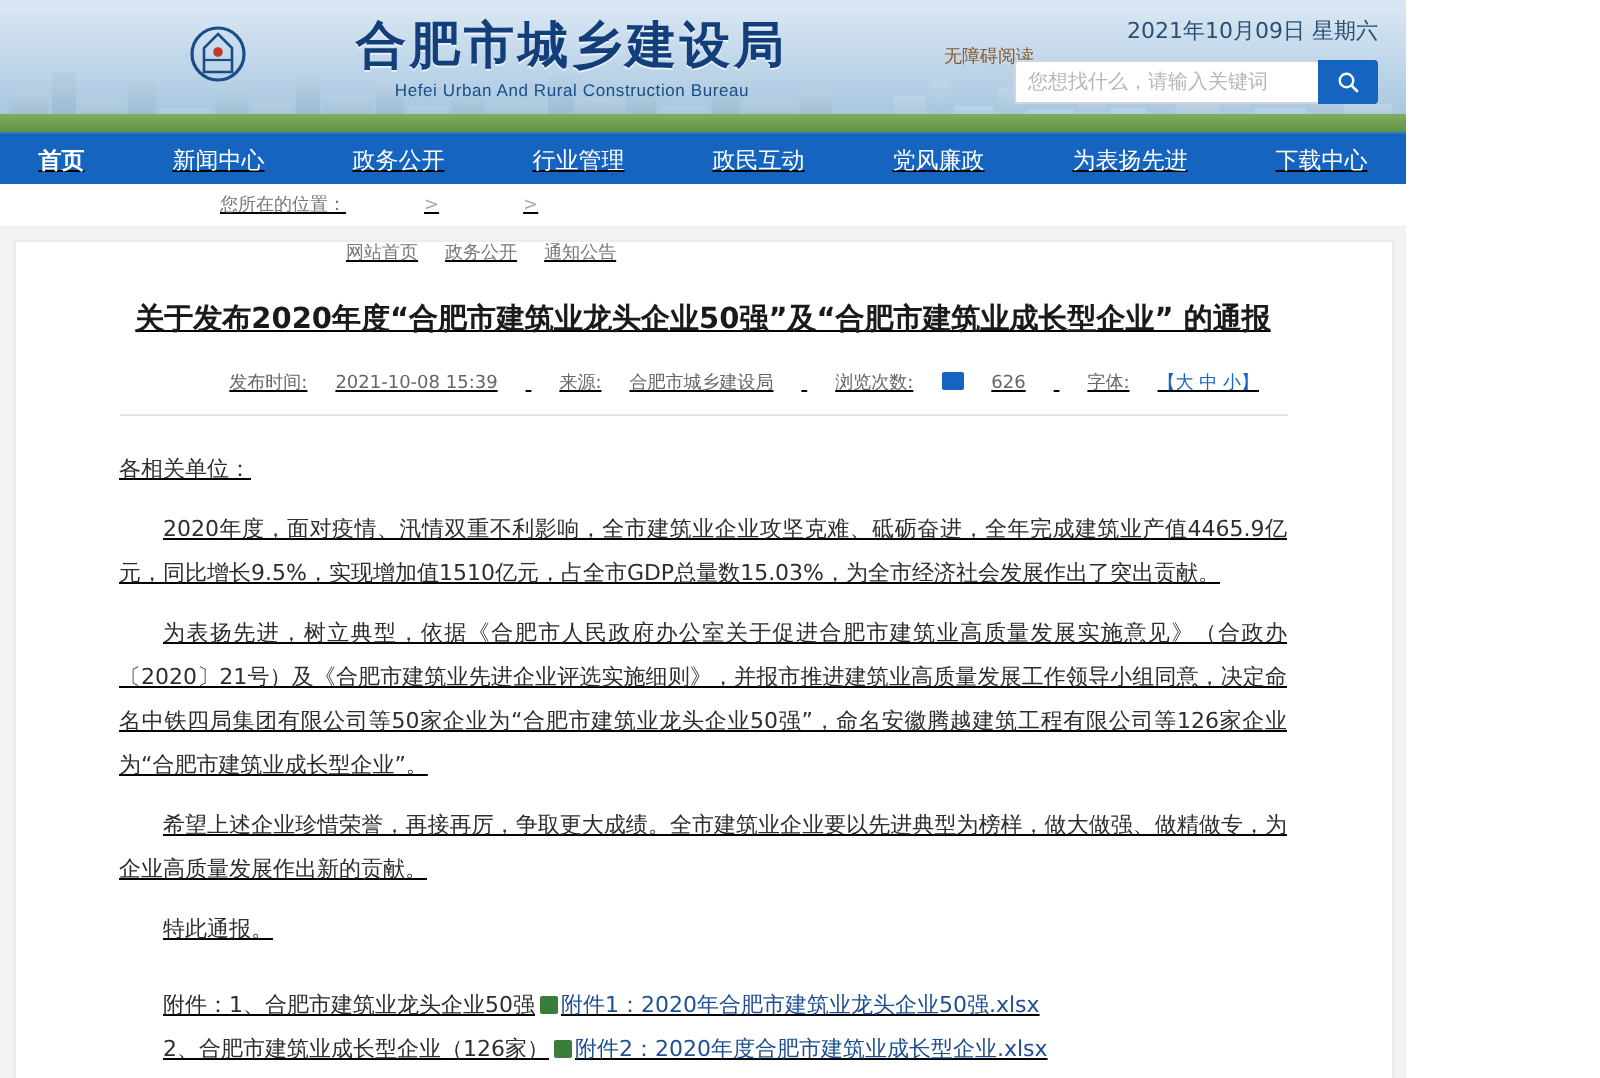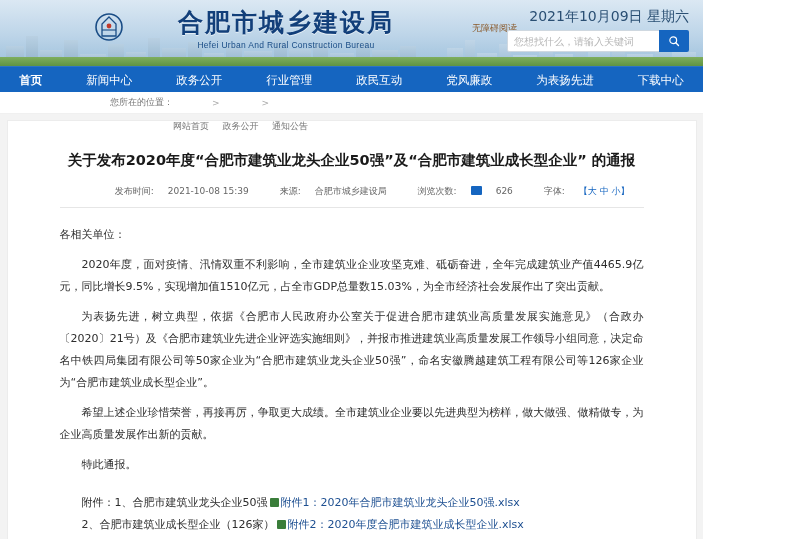--- a/index.html
+++ b/index.html
@@ -7,20 +7,21 @@
     margin: 0; padding: 0;
     width: 800px; height: 539px;
     background: #ffffff;
     font-family: "Liberation Sans", sans-serif;
   }
   #page {
     position: relative;
     width: 703px; height: 539px;
     overflow: hidden;
     background: #f3f3f3;
+    text-decoration: underline;
   }
 
   
   .header {
     position: relative;
     height: 66px;
     background: linear-gradient(180deg,#cfe0ef 0%, #aec9e0 40%, #8fb4d3 100%);
     overflow: hidden;
   }
   .hdr-sky {
@@ -58,21 +59,21 @@
   }
   .logo-en {
     font-size: 8.5px; color: #1a4d86; letter-spacing: .3px; margin-top: 2px;
   }
   .logo-mark {
     position: absolute; left: 94px; top: 12px;
     width: 30px; height: 30px;
   }
   .hdr-date {
     position: absolute; right: 14px; top: 8px;
-    font-size: 14px; color: #2a4f73;
+    font-size: 11px; color: #2a4f73;
     font-family: "DejaVu Sans", sans-serif;
   }
   .hdr-barrierfree {
     position: absolute; right: 186px; top: 22px;
     font-size: 9px; color: #8a5a2b;
     font-family: "DejaVu Sans", sans-serif;
   }
   .search-box {
     position: absolute; right: 14px; top: 30px;
     width: 182px; height: 22px;

